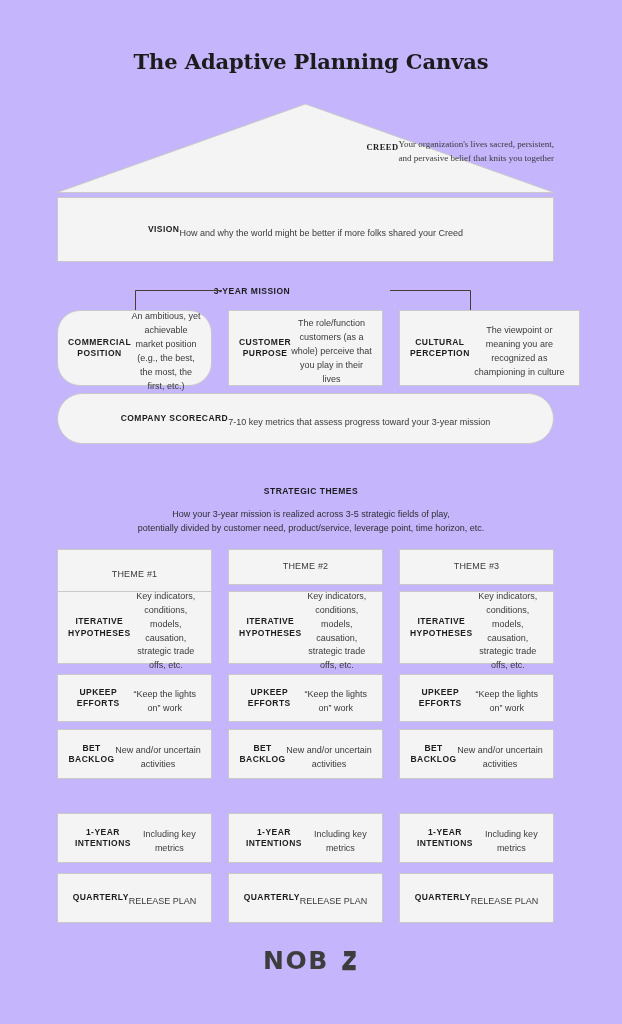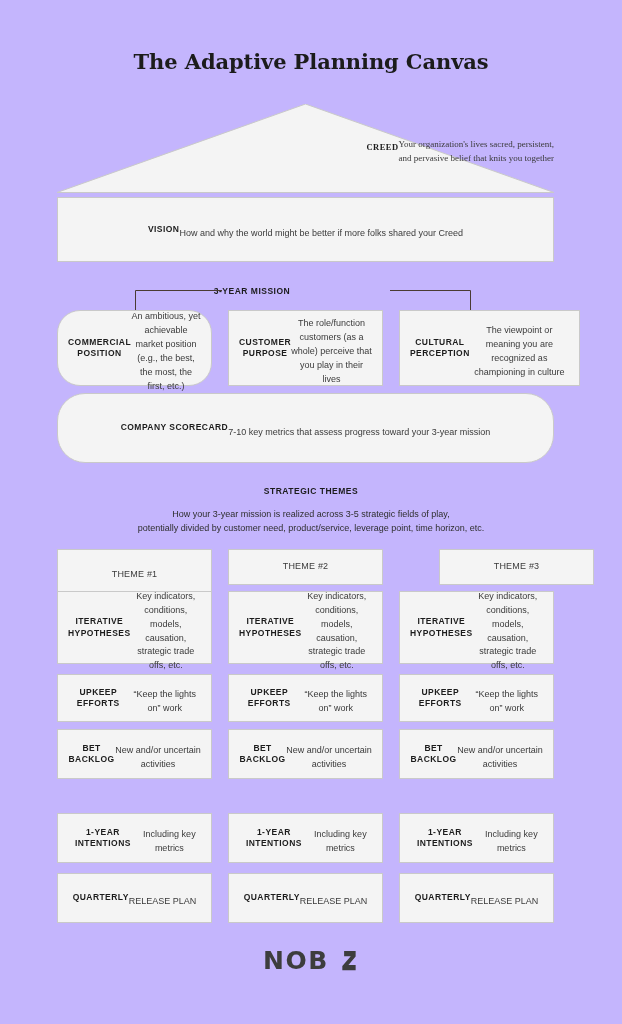--- a/index.html
+++ b/index.html
@@ -181,40 +181,40 @@
   </div>
   <div class="card" style="left:228px; top:310px; width:155px; height:76px;">
     <div class="hd">CUSTOMER PURPOSE</div>
     <div class="bd tight">The role/function customers (as a whole) perceive that you play in their lives</div>
   </div>
   <div class="card" style="left:399px; top:310px; width:181px; height:76px;">
     <div class="hd">CULTURAL PERCEPTION</div>
     <div class="bd tight">The viewpoint or meaning you are recognized as championing in culture</div>
   </div>
 
-  <div class="card" style="left:57px; top:393px; width:497px; height:70px;border-radius:28px;">
+  <div class="card" style="left:57px; top:393px; width:497px; height:51px;border-radius:28px;">
     <div class="hd">COMPANY SCORECARD</div>
     <div class="bd">7-10 key metrics that assess progress toward your 3-year mission</div>
   </div>
 
   <div class="section-caption" style="left:61px; top:486px; width:500px;">
     <div class="hd">STRATEGIC THEMES</div>
     <div class="bd">
       <div>How your 3-year mission is realized across 3-5 strategic fields of play,</div>
       <div>potentially divided by customer need, product/service, leverage point, time horizon, etc.</div>
     </div>
   </div>
 
   <div class="card" style="left:57px; top:549px; width:155px; height:51px;">
     <div class="hd reg">THEME #1</div>
   </div>
   <div class="card" style="left:228px; top:549px; width:155px; height:36px;">
     <div class="hd reg">THEME #2</div>
   </div>
-  <div class="card" style="left:399px; top:549px; width:155px; height:36px;margin-left:40px;">
+  <div class="card" style="left:399px; top:549px; width:155px; height:36px;">
     <div class="hd reg">THEME #3</div>
   </div>
 
   <div class="card" style="left:57px; top:591px; width:155px; height:73px;">
     <div class="hd">ITERATIVE HYPOTHESES</div>
     <div class="bd tight">Key indicators, conditions, models, causation, strategic trade offs, etc.</div>
   </div>
   <div class="card" style="left:228px; top:591px; width:155px; height:73px;">
     <div class="hd">ITERATIVE HYPOTHESES</div>
     <div class="bd tight">Key indicators, conditions, models, causation, strategic trade offs, etc.</div>

